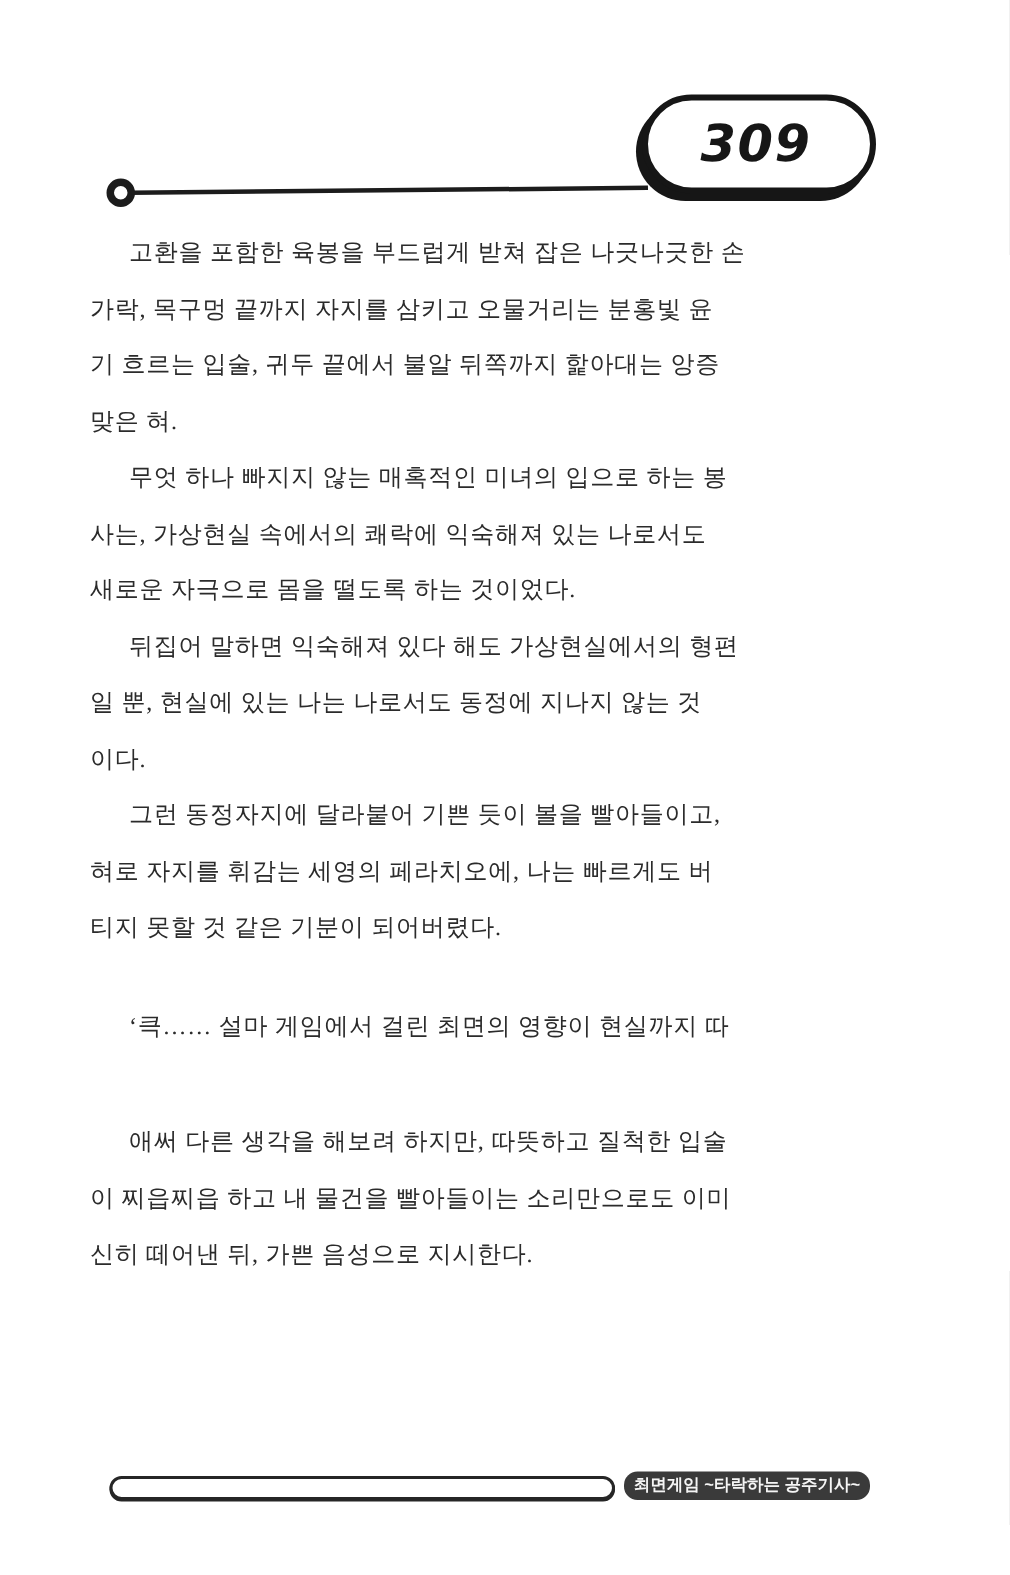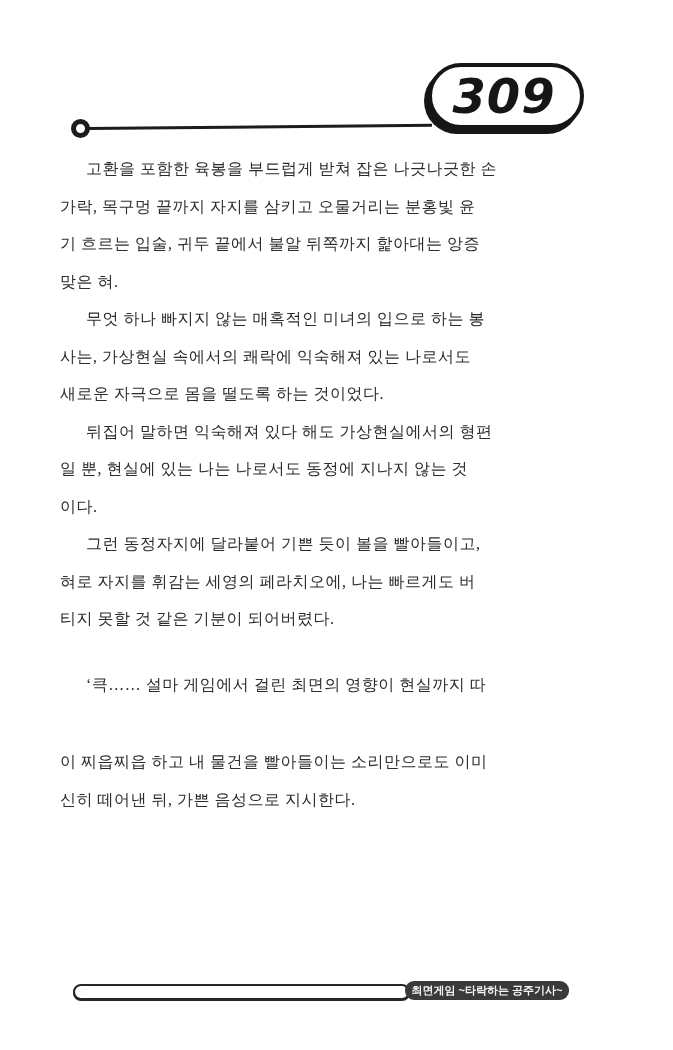--- a/index.html
+++ b/index.html
@@ -49,21 +49,21 @@
     border-radius: 33px;
     box-shadow: -4px 5px 0 0 #161616;
     display: flex;
     align-items: center;
     justify-content: center;
   }
   .page-number-badge .num {
     font-family: "DejaVu Sans", "Liberation Sans", sans-serif;
     font-style: italic;
     font-weight: 700;
-    font-size: 48px;
+    font-size: 34px;
     letter-spacing: 1px;
     color: #161616;
     transform: translateX(-2px);
   }
 
   
   .body-text {
     position: absolute;
     left: 60px;
     top: 150px;
@@ -89,21 +89,21 @@
     top: 984px;
     width: 333px;
     height: 12px;
     border: 2px solid #262626;
     border-radius: 9px;
     box-shadow: 0 1px 0 0 #262626;
     background: #ffffff;
   }
   .footer-title-badge {
     position: absolute;
-    left: 405px;
+    left: 416px;
     top: 981px;
     width: 164px;
     height: 19px;
     background: #3a3a3a;
     border-radius: 9px;
     display: flex;
     align-items: center;
     justify-content: center;
   }
   .footer-title-badge .title {
@@ -151,20 +151,21 @@
       <div class="line indent">그런 동정자지에 달라붙어 기쁜 듯이 볼을 빨아들이고,</div>
       <div class="line">혀로 자지를 휘감는 세영의 페라치오에, 나는 빠르게도 버</div>
       <div class="line">티지 못할 것 같은 기분이 되어버렸다.</div>
     </div>
 
     <div class="para gap-small">
       <div class="line indent">‘큭…… 설마 게임에서 걸린 최면의 영향이 현실까지 따</div>
     </div>
 
     <div class="para gap-large">
+      <div class="line indent">애써 다른 생각을 해보려 하지만, 따뜻하고 질척한 입술</div>
       <div class="line">이 찌읍찌읍 하고 내 물건을 빨아들이는 소리만으로도 이미</div>
       <div class="line">신히 떼어낸 뒤, 가쁜 음성으로 지시한다.</div>
     </div>
 
   </div>
 
   <div class="footer-blank-pill"></div>
   <div class="footer-title-badge">
     <span class="title">최면게임 ~타락하는 공주기사~</span>
   </div>

